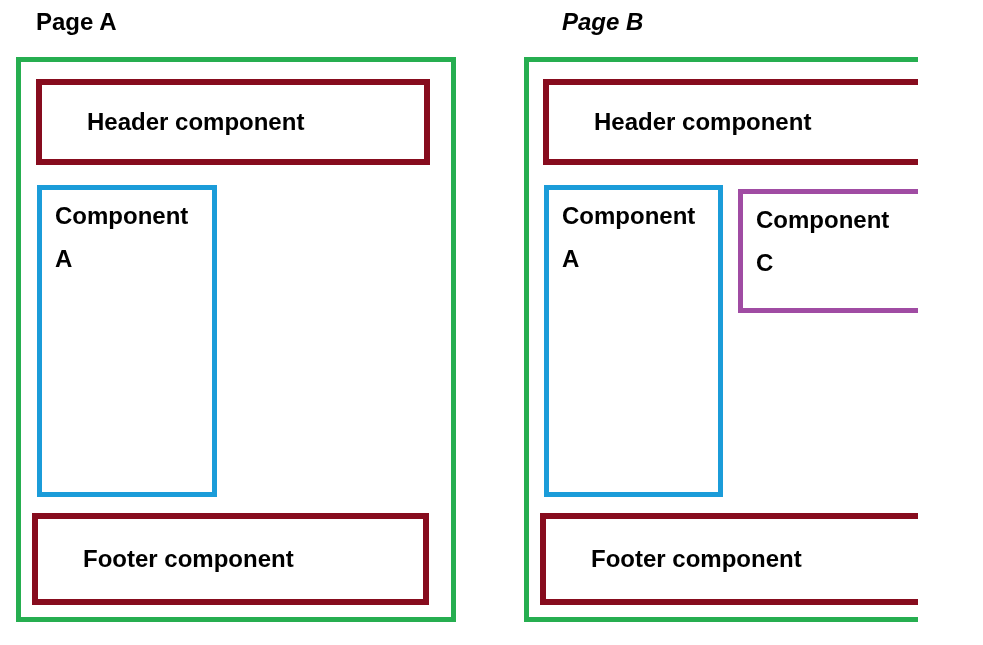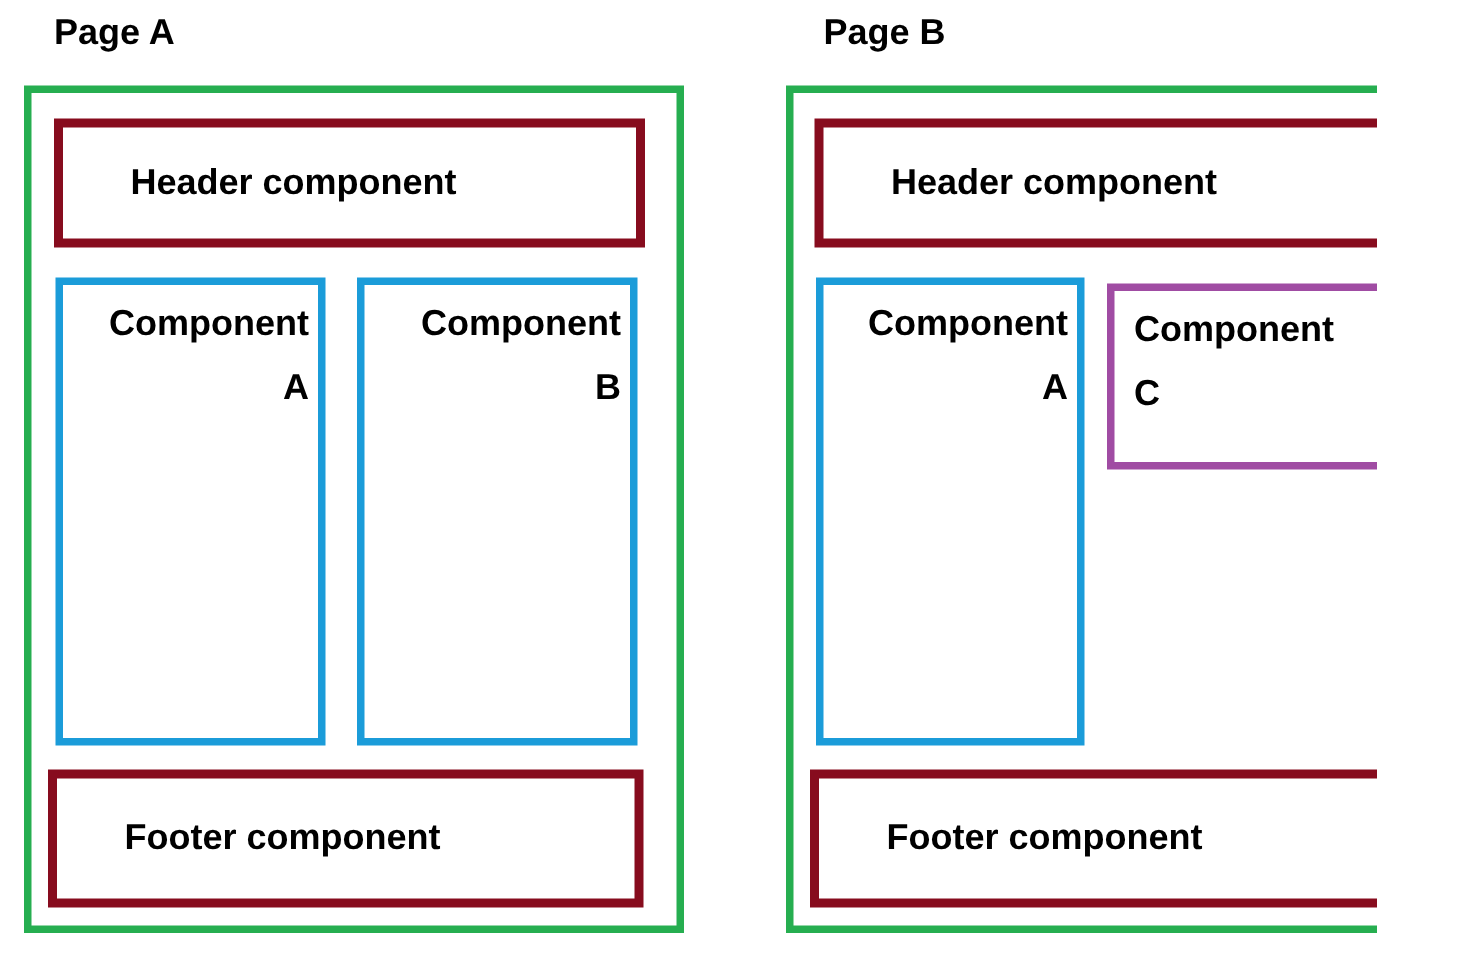--- a/index.html
+++ b/index.html
@@ -27,21 +27,21 @@
   .page-label {
     position: absolute;
     top: 8px;
     margin: 0;
     font-size: 24px;
     font-weight: bold;
     line-height: 28px;
     white-space: nowrap;
   }
   .page-a .page-label { left: 20px; }
-  .page-b .page-label { left: 25px; }
+  .page-b .page-label { left: 38px; font-style: italic; }
 
   .page-frame {
     position: absolute;
     left: 0;
     top: 57px;
     width: 100%;
     height: 565px;
     box-sizing: border-box;
     border: 5px solid var(--page-border, #26AE50);
     background: #ffffff;
@@ -73,21 +73,21 @@
     border: 5px solid;
     padding: 4px 6px 0 13px;
     font-size: 24px;
     font-weight: bold;
     line-height: 43px;
   }
   .comp-box .comp-label {
     display: inline-block;
     max-width: 148px; 
   }
-  .comp-primary   { border-color: var(--component-primary-border, #1B9CD9); text-align: right; }
+  .comp-primary   { border-color: var(--component-primary-border, #1B9CD9); }
   .comp-secondary { border-color: var(--component-secondary-border, #A04CA3); }
 
   
   .page-a .comp-a { left: 16px;  top: 123px; width: 180px; height: 312px; }
   .page-a .comp-b { left: 217px; top: 123px; width: 187px; height: 312px; }
 
   
   .page-b .comp-a { left: 15px;  top: 123px; width: 179px; height: 312px; }
   .page-b .comp-c { left: 209px; top: 127px; width: 198px; height: 124px; }
   .page-b .comp-d { left: 209px; top: 273px; width: 198px; height: 161px; }
@@ -102,23 +102,20 @@
     <div class="page-frame">
 
       <div class="box hf-box header-box">
         <span>Header component</span>
       </div>
 
       <div class="box comp-box comp-primary comp-a">
         <span class="comp-label">Component A</span>
       </div>
 
-      <div class="box comp-box comp-primary comp-b">
-        <span class="comp-label">Component B</span>
-      </div>
 
       <div class="box hf-box footer-box">
         <span>Footer component</span>
       </div>
 
     </div>
   </section>
 
   <section class="page-section page-b">
     <h2 class="page-label">Page B</h2>

